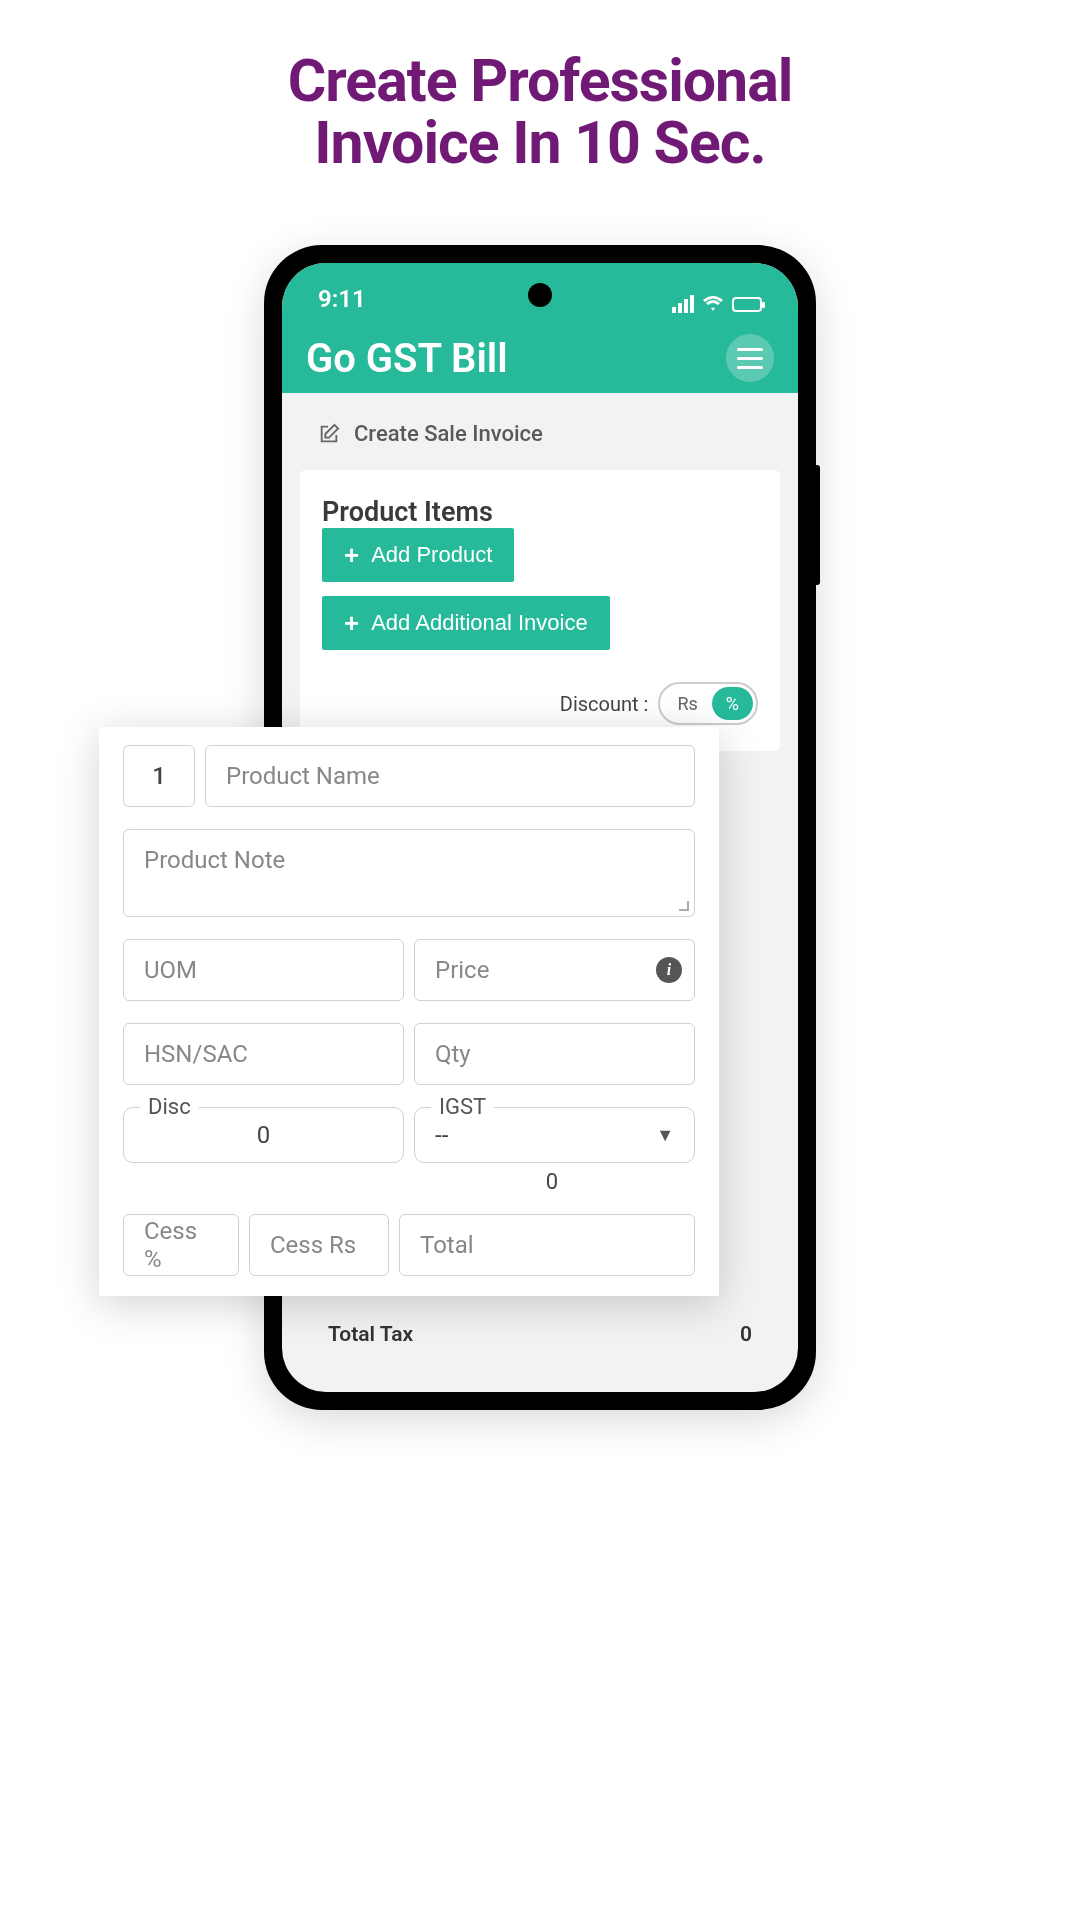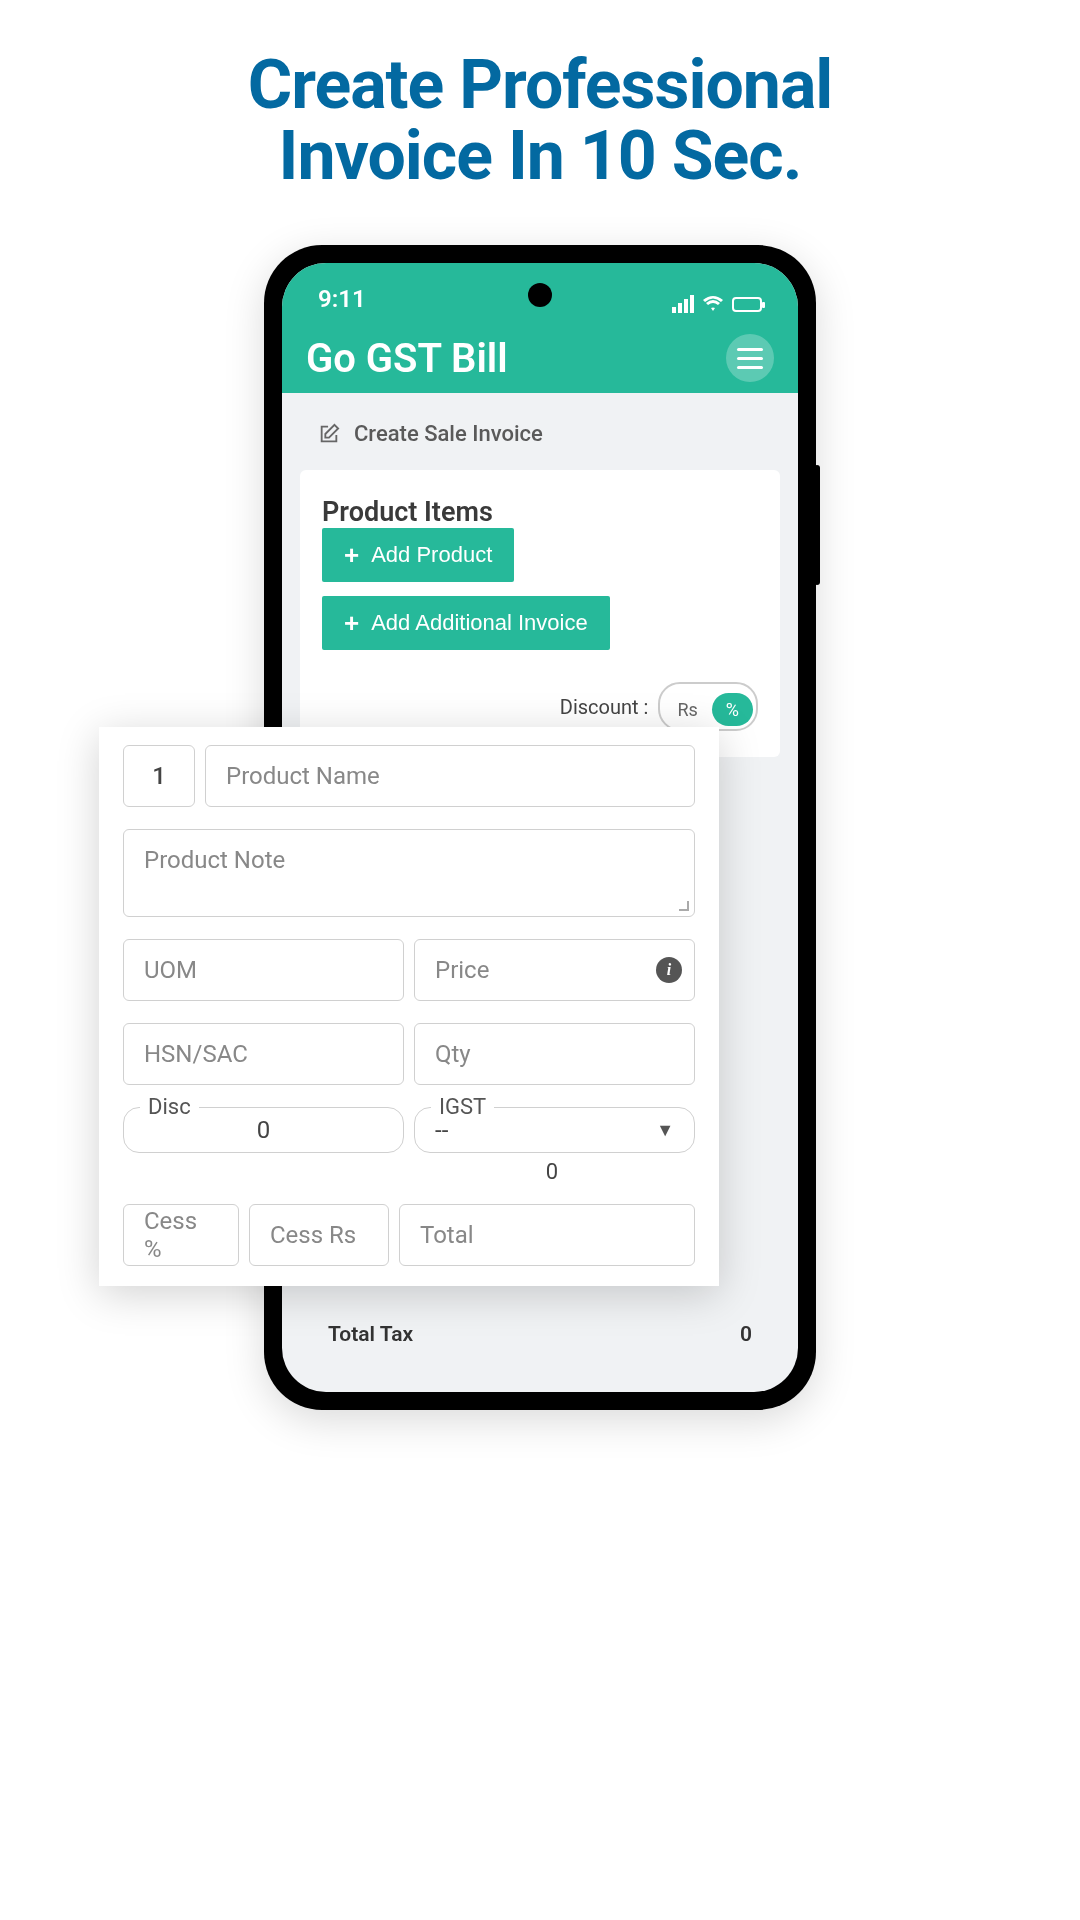--- a/index.html
+++ b/index.html
@@ -6,23 +6,23 @@
     body {
       font-family: -apple-system, BlinkMacSystemFont, 'Segoe UI', Roboto, Arial, sans-serif;
       width: 1080px;
       height: 1920px;
       background: #ffffff;
       position: relative;
       overflow: hidden;
     }
     .headline {
       text-align: center;
-      font-size: 68px;
+      font-size: 59px;
       font-weight: 700;
-      color: #0369a1;
+      color: #701a75;
       line-height: 1.05;
       padding: 50px 20px 40px;
       letter-spacing: -1px;
     }
     .phone-frame {
       position: absolute;
       left: 50%;
       transform: translateX(-50%);
       top: 245px;
       width: 552px;
@@ -101,21 +101,21 @@
     }
     .btn-green .plus { font-size: 26px; font-weight: 700; line-height: 1; }
     .discount-row {
       display: flex; align-items: center; justify-content: flex-end; gap: 10px;
       margin-top: 18px; font-size: 20px; color: #444;
     }
     .toggle {
       display: flex; align-items: center; border: 2px solid #ccc; border-radius: 22px;
       padding: 3px; background: #fff;
     }
-    .toggle span { padding: 6px 14px; font-size: 18px; border-radius: 18px; margin-top: 6px; }
+    .toggle span { padding: 6px 14px; font-size: 18px; border-radius: 18px; }
     .toggle .active { background: #26b99a; color: #fff; }
     .toggle .inactive { color: #666; }
     
     .overlay-panel {
       position: absolute;
       left: 99px;
       top: 727px;
       width: 620px;
       background: #fff;
       box-shadow: 0 8px 40px rgba(0,0,0,0.18);
@@ -128,21 +128,21 @@
       font-size: 24px; color: #888; display: flex; align-items: center; height: 62px;
       background: #fff;
     }
     .qty-box { width: 72px; justify-content: center; color: #444; font-weight: 500;}
     .grow { flex: 1; }
     .textarea-wrap { position: relative; margin-bottom: 22px; }
     .textarea-corner { position: absolute; right: 6px; bottom: 6px; width: 10px; height: 10px;
       border-right: 2px solid #aaa; border-bottom: 2px solid #aaa; }
     .half { flex: 1; }
     .fieldset-wrap {
-      flex: 1; position: relative; border: 1.5px solid #d0d0d0; border-radius: 16px; height: 46px;
+      flex: 1; position: relative; border: 1.5px solid #d0d0d0; border-radius: 10px; height: 56px;
       display: flex; align-items: center; padding: 0 20px;
     }
     .fieldset-label {
       position: absolute; top: -14px; left: 16px; background: #fff; padding: 0 8px;
       font-size: 22px; color: #555;
     }
     .fieldset-value { font-size: 24px; color: #444; flex: 1; }
     .select-chevron { font-size: 18px; color: #555; }
     .info-icon {
       position: absolute; right: 12px; top: 50%; transform: translateY(-50%);

